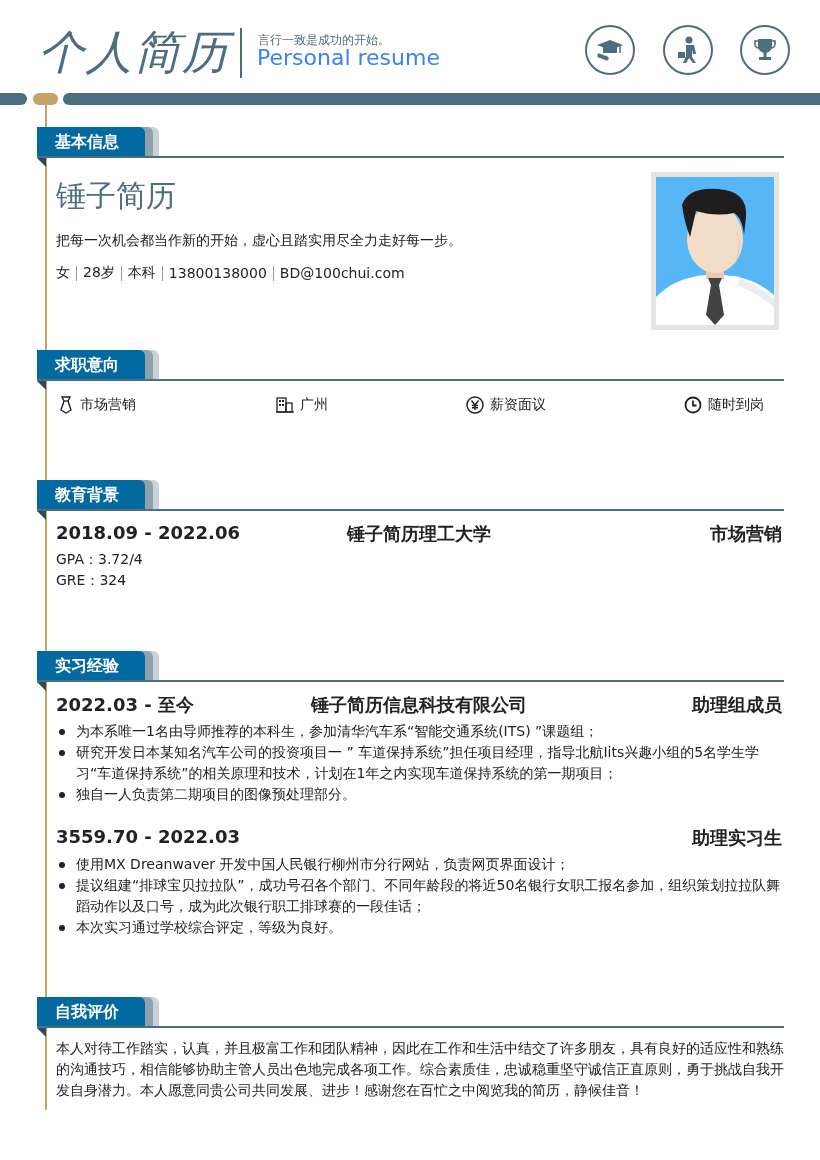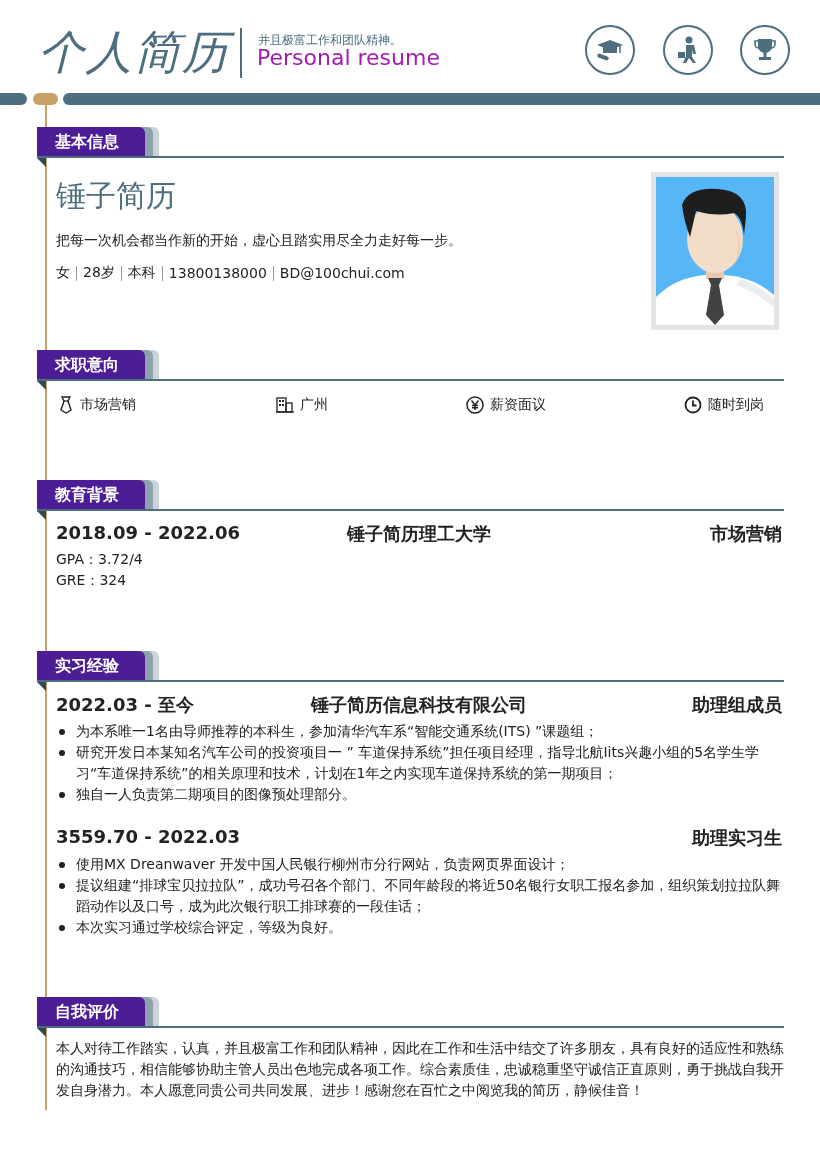--- a/index.html
+++ b/index.html
@@ -3,34 +3,34 @@
 <meta charset="utf-8">
 <style>
   * { box-sizing: border-box; margin: 0; padding: 0; }
   html, body { width: 820px; height: 1160px; background: #ffffff; overflow: hidden; }
   body { position: relative; font-family: "DejaVu Sans", "Liberation Sans", sans-serif; color: #222; }
 
   
   .hdr-title { position: absolute; left: 38px; top: 22px; font-size: 46px; color: #4d6e7e; letter-spacing: 2px; line-height: 60px; font-style: italic; }
   .hdr-divider { position: absolute; left: 240px; top: 28px; width: 2px; height: 50px; background: #4d6e7e; }
   .hdr-motto { position: absolute; left: 258px; top: 32px; font-size: 12px; color: #4d6e7e; }
-  .hdr-en { position: absolute; left: 257px; top: 45px; font-size: 22px; color: #a21caf; font-family: "DejaVu Sans", sans-serif; }
+  .hdr-en { position: absolute; left: 257px; top: 45px; font-size: 22px; color: #3b82f6; font-family: "DejaVu Sans", sans-serif; }
   .hdr-icon { position: absolute; top: 25px; width: 50px; height: 50px; border: 2px solid #4d6e7e; border-radius: 50%; display: flex; align-items: center; justify-content: center; }
 
   
   .bar-left { position: absolute; left: 0; top: 93px; width: 27px; height: 12px; background: #4d6e7e; border-radius: 0 6px 6px 0; }
   .bar-gold { position: absolute; left: 33px; top: 93px; width: 25px; height: 12px; background: #c8a269; border-radius: 6px; }
   .bar-main { position: absolute; left: 63px; top: 93px; width: 757px; height: 12px; background: #4d6e7e; border-radius: 6px 0 0 6px; }
   .timeline { position: absolute; left: 45px; top: 105px; width: 2px; height: 1005px; background: #c8a269; }
 
   
   .sec { position: absolute; left: 37px; width: 747px; height: 34px; }
   .sec .tab-shadow { position: absolute; left: 0; top: 0; width: 122px; height: 29px; background: #c9d3d8; border-radius: 0 6px 0 0; }
   .sec .tab-shadow2 { position: absolute; left: 0; top: 0; width: 116px; height: 29px; background: #8ea2ac; border-radius: 0 6px 0 0; }
-  .sec .tab { position: absolute; left: 0; top: 0; width: 108px; height: 29px; background: #4c1d95; border-radius: 0 6px 0 0; color: #fff; font-weight: bold; font-size: 16px; line-height: 29px; padding-left: 18px; }
+  .sec .tab { position: absolute; left: 0; top: 0; width: 108px; height: 29px; background: #0369a1; border-radius: 0 6px 0 0; color: #fff; font-weight: bold; font-size: 16px; line-height: 29px; padding-left: 18px; }
   .sec .line { position: absolute; left: 0; top: 29px; width: 747px; height: 2px; background: #4d6e7e; }
   .sec .fold { position: absolute; left: 0; top: 31px; width: 0; height: 0; border-top: 9px solid #2f4a56; border-left: 9px solid transparent; }
 
   .name { position: absolute; left: 56px; top: 176px; font-size: 30px; color: #4d6e7e; }
   .slogan { position: absolute; left: 56px; top: 232px; font-size: 14px; }
   .facts { position: absolute; left: 56px; top: 264px; font-size: 14px; display: flex; align-items: center; }
   .facts .sep { display: inline-block; width: 1px; height: 15px; background: #999; margin: 0 6px; }
 
   .photo { position: absolute; left: 651px; top: 172px; width: 128px; height: 158px; background: #e4e4e4; padding: 5px; }
   .photo-inner { width: 100%; height: 100%; background: #57b6f5; position: relative; overflow: hidden; }
@@ -47,21 +47,21 @@
   .bullets li::before { content: ""; position: absolute; left: 3px; top: 8px; width: 6px; height: 6px; border-radius: 50%; background: #222; }
 
   .plain { position: absolute; left: 56px; font-size: 14px; line-height: 21px; }
   .para { position: absolute; left: 56px; top: 1038px; width: 728px; font-size: 14px; line-height: 21px; text-align: justify; }
 </style>
 </head>
 <body>
 
 <div class="hdr-title">个人简历</div>
 <div class="hdr-divider"></div>
-<div class="hdr-motto">并且极富工作和团队精神。</div>
+<div class="hdr-motto">言行一致是成功的开始。</div>
 <div class="hdr-en">Personal resume</div>
 
 <div class="hdr-icon" style="left:585px;">
   <svg width="28" height="24" viewBox="0 0 28 24">
       <polygon points="14,2 27,7 14,12 1,7" fill="#4d6e7e"></polygon>
       <rect x="7" y="9" width="14" height="6" fill="#4d6e7e"></rect>
       <line x1="24" y1="8" x2="24" y2="15" stroke="#4d6e7e" stroke-width="1.5"></line>
       <rect x="1" y="17" width="12" height="4" rx="2" fill="#4d6e7e" transform="rotate(20 7 19)"></rect>
     </svg>
 </div>

